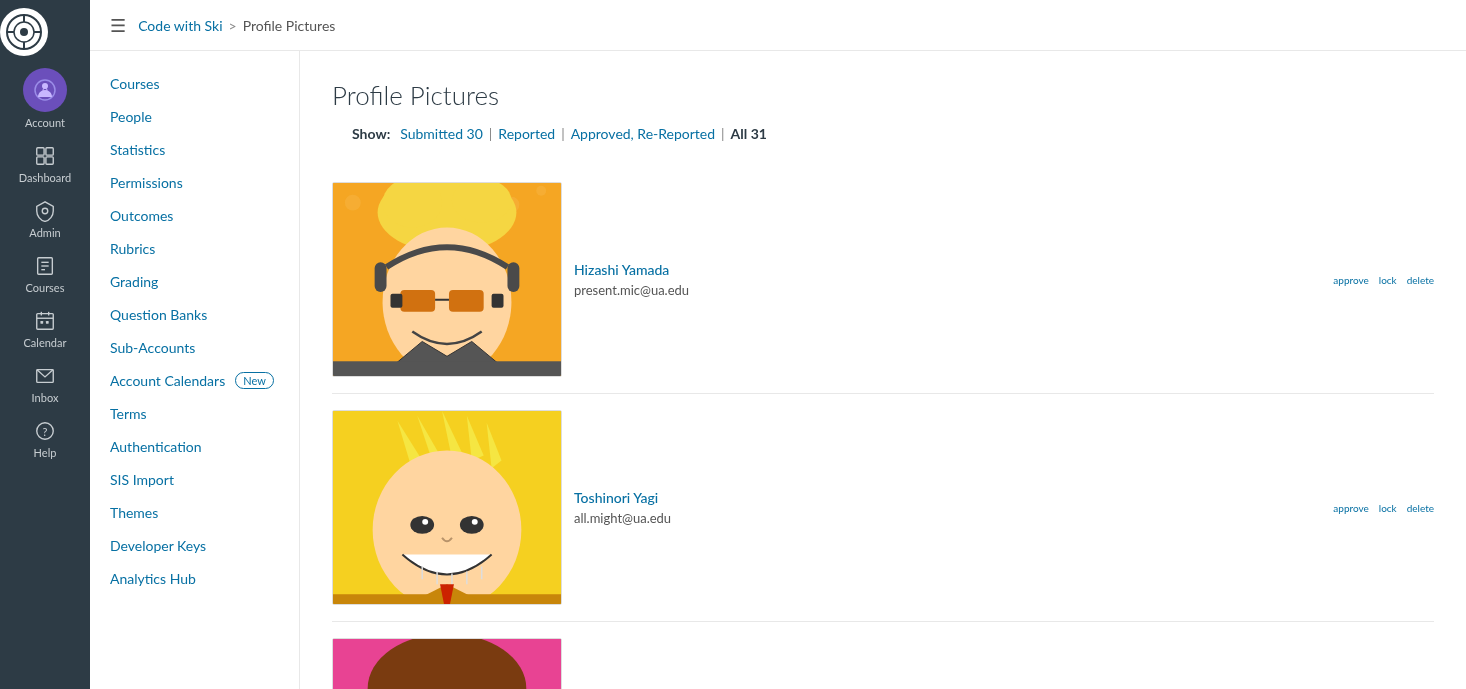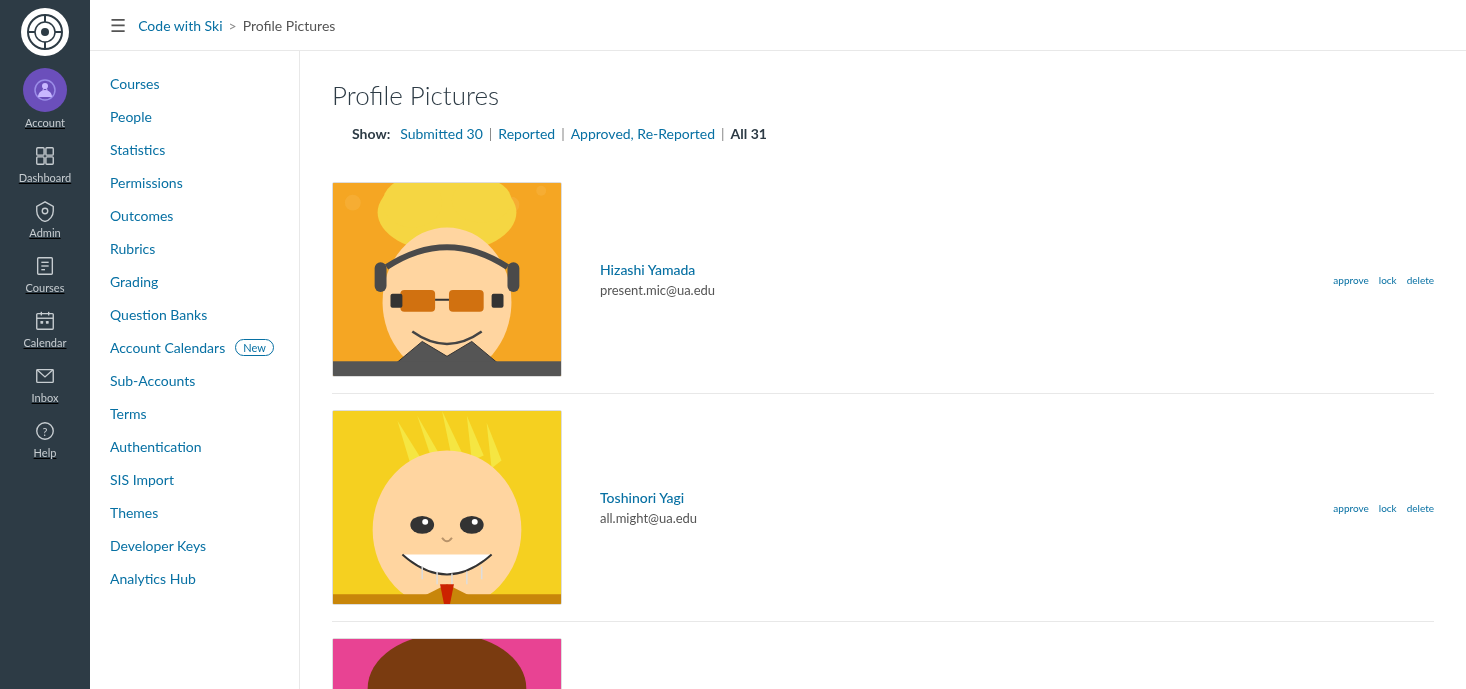--- a/index.html
+++ b/index.html
@@ -4,26 +4,24 @@
   <style>
     * { box-sizing: border-box; margin: 0; padding: 0; }
     body { font-family: "Lato", "Helvetica Neue", Arial, sans-serif; font-size: 14px; background: #fff; display: flex; height: 689px; overflow: hidden; }
 
     
     .nav-rail {
       width: 90px;
       background: #2d3b45;
       display: flex;
       flex-direction: column;
-      align-items: center;
       padding-top: 8px;
       flex-shrink: 0;
       height: 689px;
       overflow: hidden;
-      text-decoration: underline;
     }
     .nav-rail-logo {
       width: 48px;
       height: 48px;
       border-radius: 50%;
       background: #fff;
       display: flex;
       align-items: center;
       justify-content: center;
       margin-bottom: 4px;
@@ -131,21 +129,21 @@
     .filter-sep { color: #888; }
     .filter-link.active { font-weight: bold; color: #2d3b45; }
 
     
     .profile-list { display: flex; flex-direction: column; }
     .profile-item {
       display: flex;
       align-items: center;
       padding: 16px 0;
       border-bottom: 1px solid #e8e8e8;
-      gap: 38px;
+      gap: 12px;
     }
     .profile-info { flex: 1; }
     .profile-name { color: #0770a3; font-size: 14px; font-weight: 500; margin-bottom: 4px; }
     .profile-email { color: #555; font-size: 13px; }
     .profile-actions { display: flex; gap: 10px; margin-left: auto; align-items: center; }
     .action-link { color: #0770a3; text-decoration: none; font-size: 10px; cursor: pointer; }
 
     
     .img-placeholder-1 {
       width: 230px;
@@ -329,26 +327,26 @@
       </a>
       <a class="sidebar-item" href="#">
         <span>Rubrics</span>
       </a>
       <a class="sidebar-item" href="#">
         <span>Grading</span>
       </a>
       <a class="sidebar-item" href="#">
         <span>Question Banks</span>
       </a>
+      <a class="sidebar-item" href="#">
+        <span>Sub-Accounts</span>
+      </a>
       <a class="sidebar-item" href="#" style="display:flex;align-items:center;gap:6px;">
         <span>Account Calendars</span>
         <span class="new-badge">New</span>
-      </a>
-      <a class="sidebar-item" href="#">
-        <span>Sub-Accounts</span>
       </a>
       <a class="sidebar-item" href="#">
         <span>Terms</span>
       </a>
       <a class="sidebar-item" href="#">
         <span>Authentication</span>
       </a>
       <a class="sidebar-item" href="#">
         <span>SIS Import</span>
       </a>

